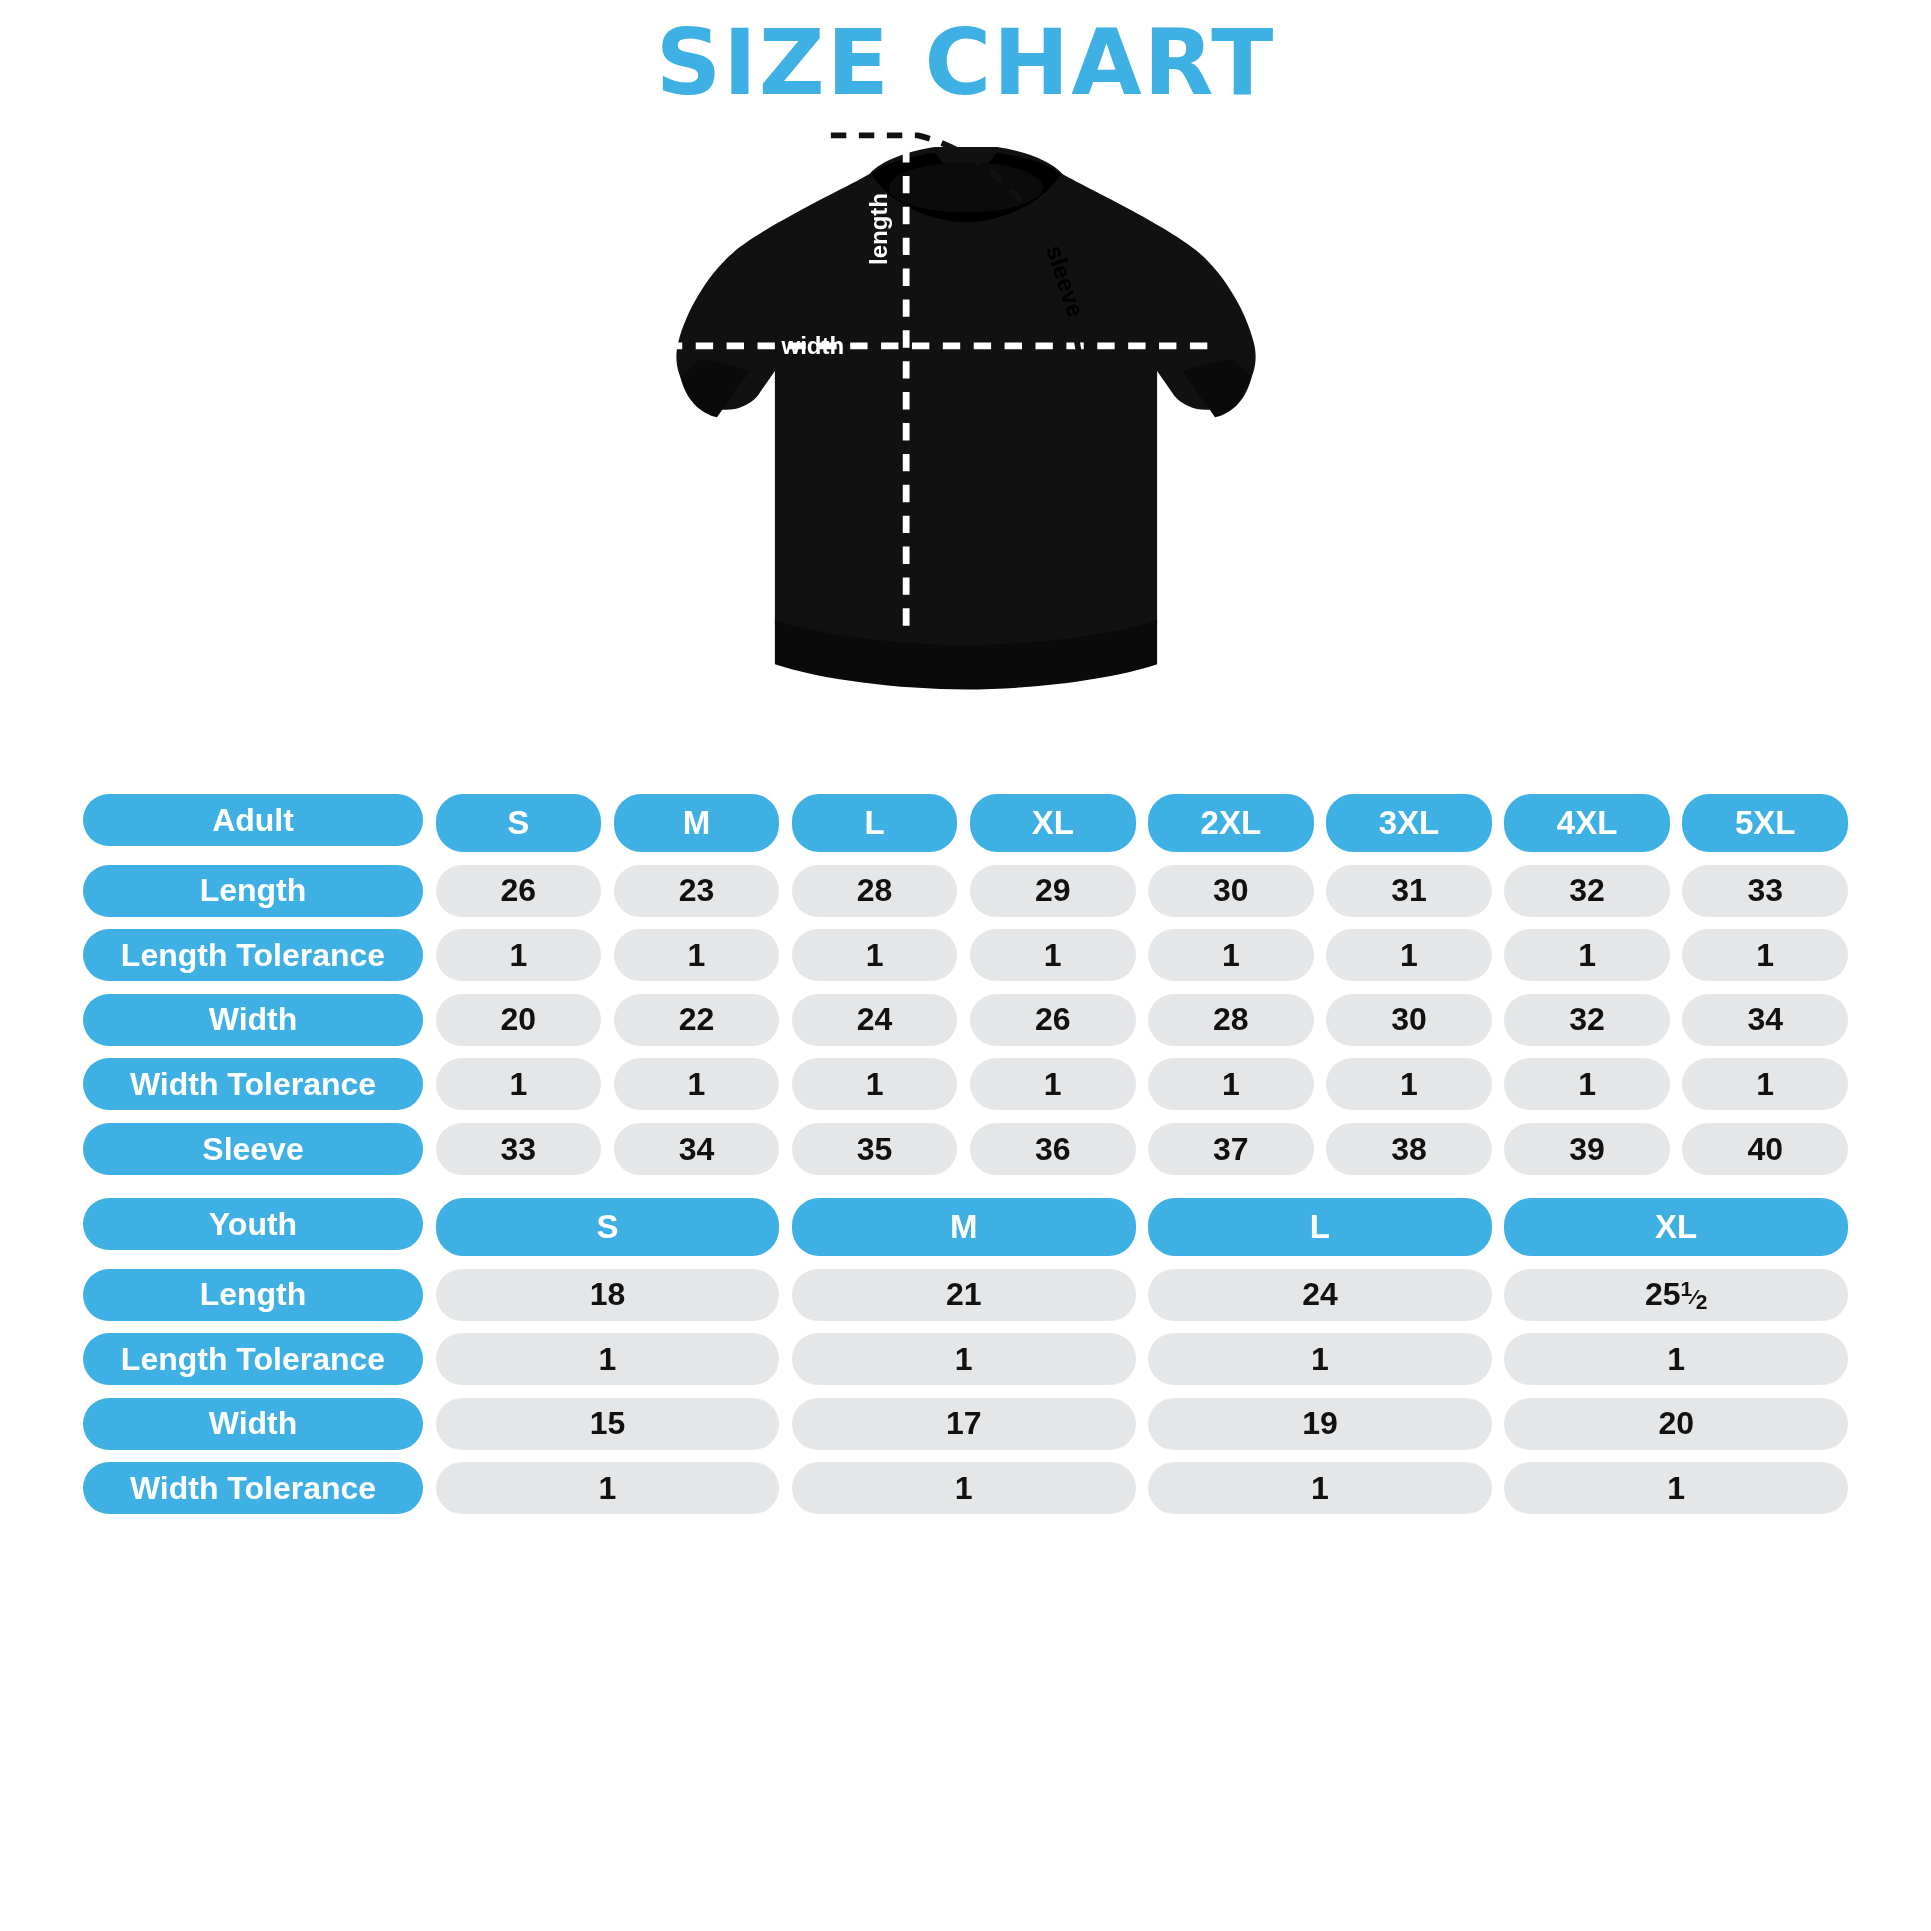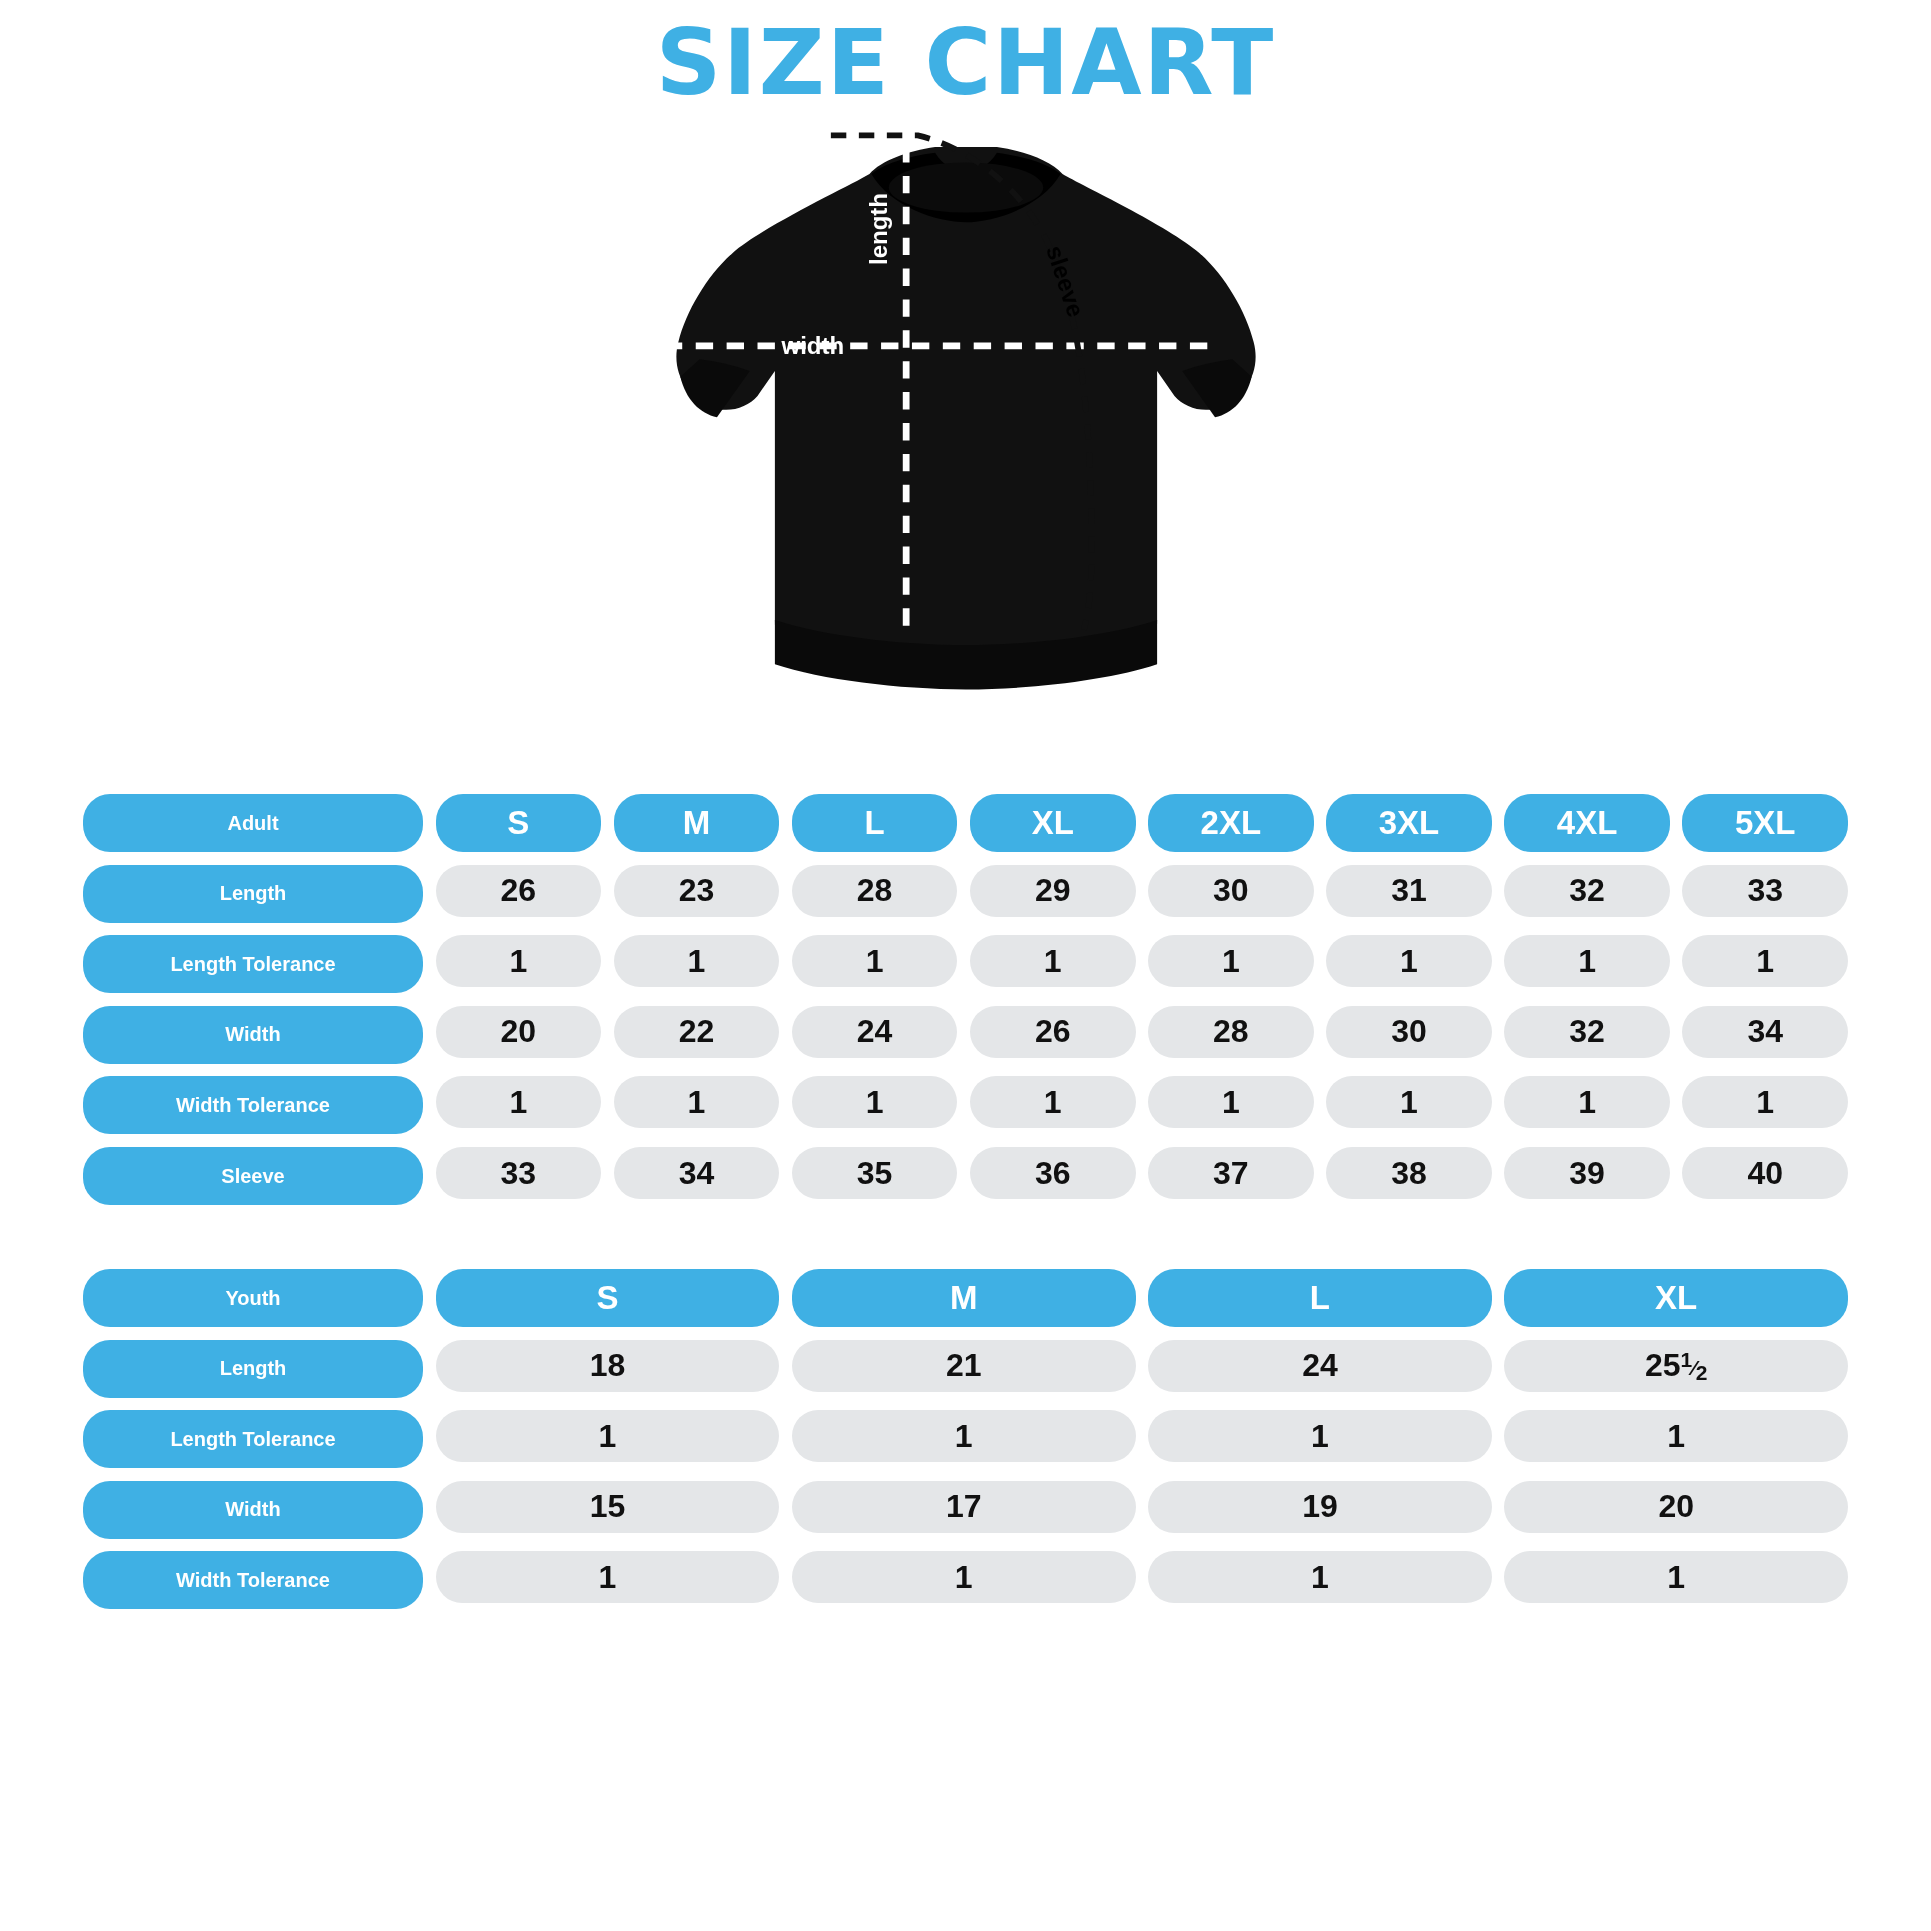--- a/index.html
+++ b/index.html
@@ -76,41 +76,41 @@
     transform: rotate(72deg);
     transform-origin: left top;
   }
 
   
   .table {
     display: flex;
     flex-direction: column;
     gap: 12.6px;
   }
-  .table + .table { margin-top: 64px; }
+  .table + .table { margin-top: 23px; }
 
   .row {
     display: flex;
     gap: 12.6px;
     align-items: stretch;
   }
   .cell {
     border-radius: 27px;
     display: flex;
     align-items: center;
     justify-content: center;
     font-weight: bold;
     box-sizing: border-box;
   }
   .rowhead {
     flex: 0 0 340px;
     background: #3fb0e4;
     color: #ffffff;
-    font-size: 20px;
-    height: 58px;
+    font-size: 32px;
+    height: 52px;
   }
   .hdr-cell {
     background: #3fb0e4;
     color: #ffffff;
     font-size: 33px;
     height: 58px;
     flex: 1 1 0;
   }
   .val-cell {
     background: #e4e6e8;

